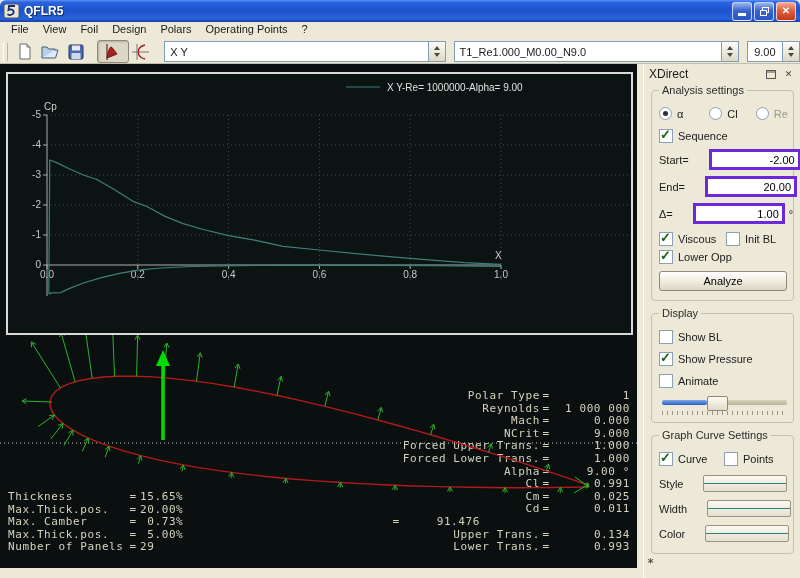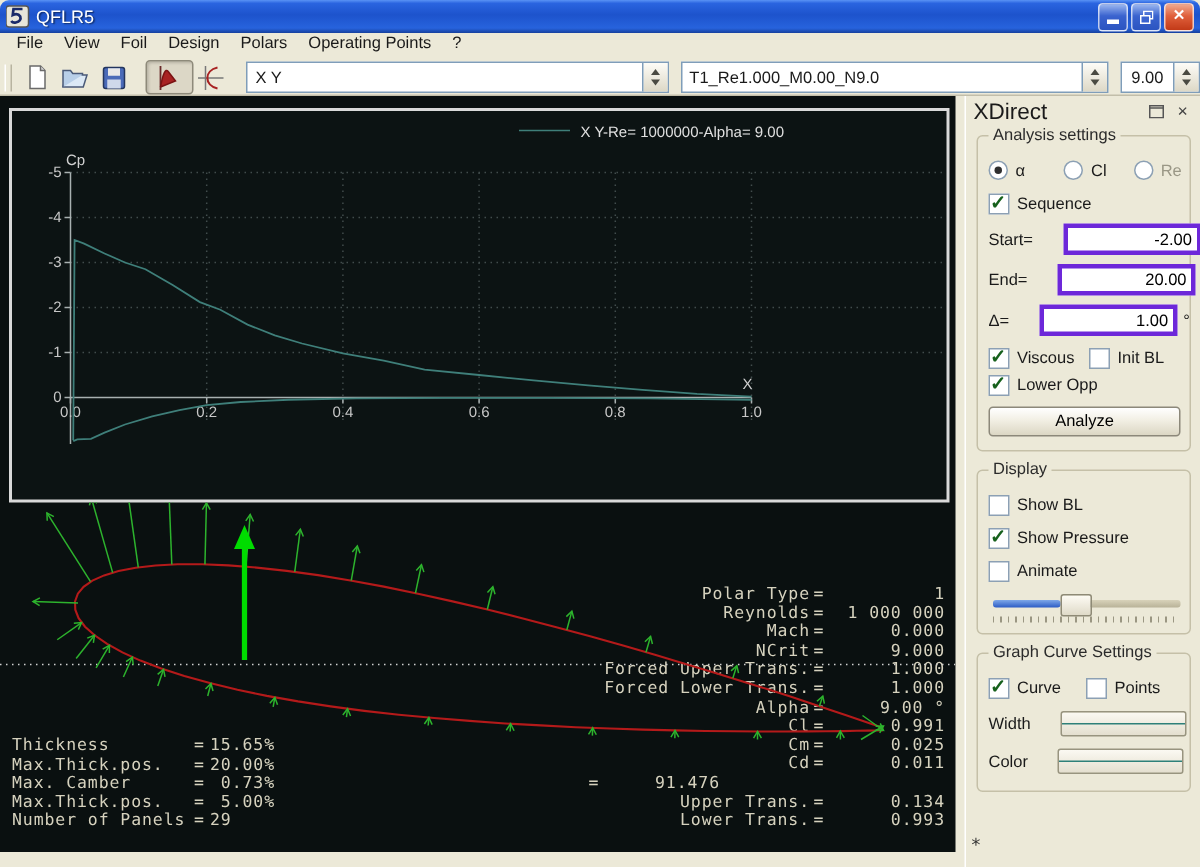--- a/index.html
+++ b/index.html
@@ -2,21 +2,21 @@
 <html><head>
 <meta charset="utf-8">
 <style>
   html,body{margin:0;padding:0;background:#9a9a9a;}
   .window{position:relative;width:800px;height:578px;background:#ece9d8;overflow:hidden;
           font-family:"Liberation Sans",sans-serif;font-size:11px;color:#1a1a1a;}
   
   .titlebar{height:22px;display:flex;align-items:center;padding:0 4px;border-radius:6px 6px 0 0;
     background:linear-gradient(180deg,#5a93f5 0%,#2a64e0 10%,#1d53cc 45%,#2763dd 85%,#16409e 100%);}
   .app-icon{width:16px;height:16px;margin-right:4px;flex:none;}
-  .title-text{color:#fff;font-weight:normal;font-size:12px;text-shadow:1px 1px 1px rgba(0,0,0,.55);flex:1;}
+  .title-text{color:#fff;font-weight:bold;font-size:12px;text-shadow:1px 1px 1px rgba(0,0,0,.55);flex:1;}
   .wbtns{display:flex;gap:2px;}
   .wbtn{width:18px;height:17px;border-radius:3px;border:1px solid rgba(255,255,255,.7);
         display:flex;align-items:center;justify-content:center;color:#fff;font-size:9px;line-height:1;
         background:linear-gradient(#9ab6ef,#3a63cf 45%,#2b54c0);}
   .wbtn.close{background:linear-gradient(#f0a98e,#e0603c 45%,#c23a18);font-size:10px;font-weight:bold;}
   .wbtn .minbar{width:8px;height:3px;background:#fff;margin-top:7px;}
   
   .menubar{height:18px;display:flex;background:#ece9d8;padding-left:4px;}
   .menu-item{padding:1px 7px;cursor:default;}
   
@@ -41,21 +41,21 @@
   .irow{display:flex;height:12.6px;line-height:12.6px;white-space:pre;}
   .info-left .lbl{width:118px;text-align:left;}
   .info-left .eq{width:14px;text-align:center;}
   .info-left .val{text-align:left;}
   .info-right .lbl{width:150px;text-align:right;}
   .info-right .eq{width:12px;text-align:center;}
   .info-right .val{width:78px;text-align:right;}
   
   .dock{position:absolute;left:643px;top:0;width:157px;height:514px;background:#ece9d8;border-left:1px solid #fff;}
   .dock-header{height:20px;display:flex;align-items:center;padding:0 5px;}
-  .dock-title{flex:1;font-size:15px;}
+  .dock-title{flex:1;font-size:12px;}
   .dock-ic{width:13px;height:12px;display:flex;align-items:center;justify-content:center;color:#444;font-size:9px;margin-left:3px;border:1px solid transparent;}
   .group{position:relative;border:1px solid #c5c0a8;border-radius:4px;margin:6px 7px 0 7px;padding:10px 7px 7px 7px;}
   .group-title{position:absolute;top:-7px;left:7px;background:#ece9d8;padding:0 3px;font-size:11px;color:#2b2b2b;}
   .row{display:flex;align-items:center;margin:4px 0;}
   .cb{width:12px;height:12px;background:#fff;border:1px solid #8ca0b4;flex:none;position:relative;}
   .cb.on::after{content:"✓";position:absolute;left:0px;top:-3px;font-size:13px;font-weight:bold;color:#17611c;}
   .rad{width:11px;height:11px;border-radius:50%;background:#fff;border:1px solid #8ca0b4;flex:none;position:relative;}
   .rad.on::after{content:"";position:absolute;inset:3px;border-radius:50%;background:#2f2f2f;}
   .cb-label{margin-left:5px;}
   .dim{color:#9a9786;}
@@ -385,20 +385,26 @@
       </div>
 
       <div class="group" style="margin-top:12px">
         <span class="group-title">Graph Curve Settings</span>
         <div class="row" style="margin-top:6px">
           <span class="cb on"></span>
           <span class="cb-label" style="width:40px">Curve</span>
           <span class="cb" style="margin-left:6px"></span>
           <span class="cb-label">Points</span>
         </div>
+        <div class="row" style="margin-top:9px">
+          <span class="num-lab" style="width:34px">Style</span>
+          <span class="mini-btn">
+              <span class="line-sample"></span>
+            </span>
+        </div>
         <div class="row" style="margin-top:8px">
           <span class="num-lab" style="width:34px">Width</span>
           <span class="mini-btn">
               <span class="line-sample"></span>
             </span>
         </div>
         <div class="row" style="margin-top:8px">
           <span class="num-lab" style="width:34px">Color</span>
           <span class="mini-btn">
               <span class="line-sample"></span>

